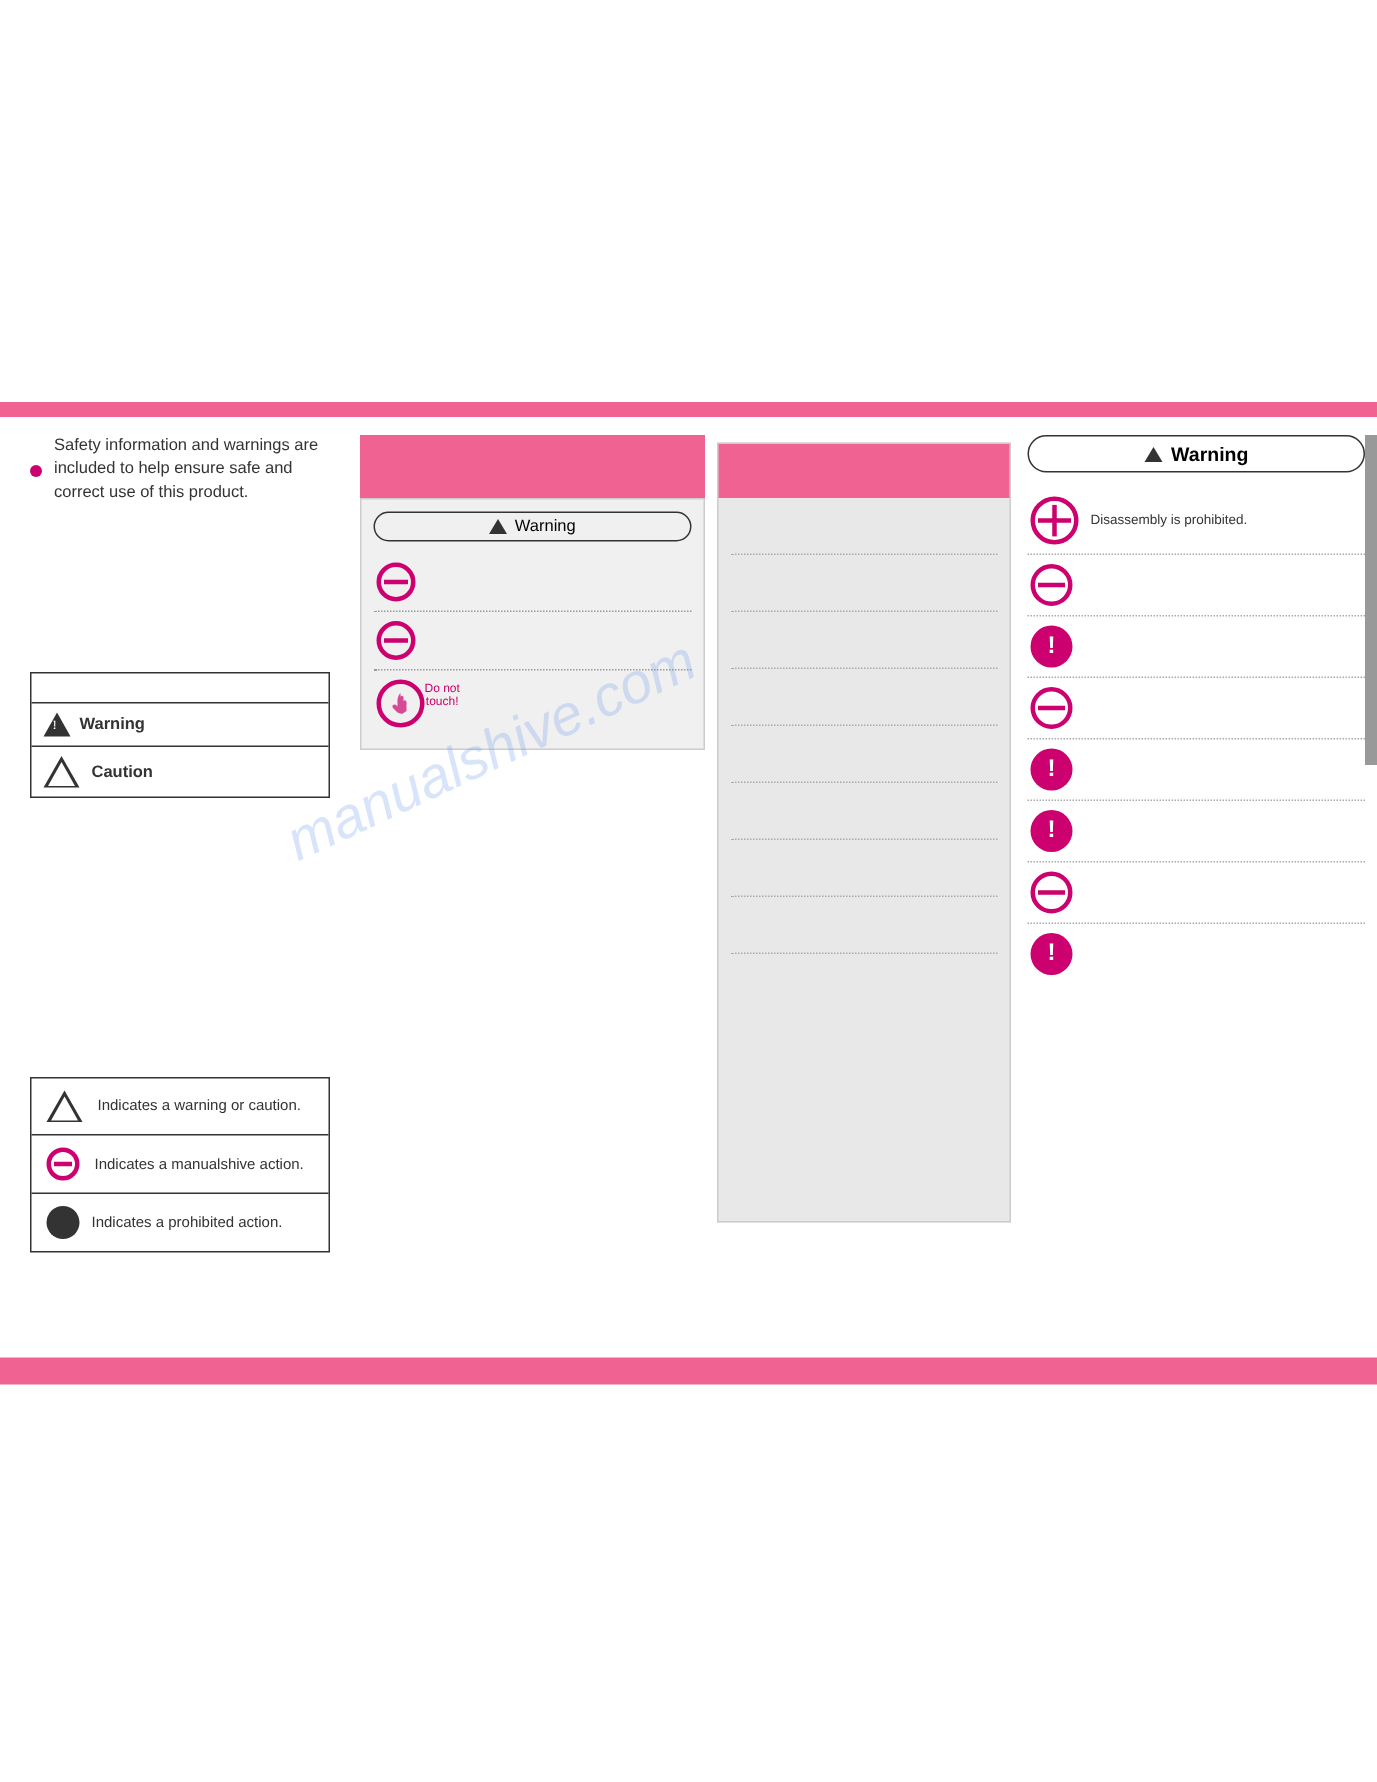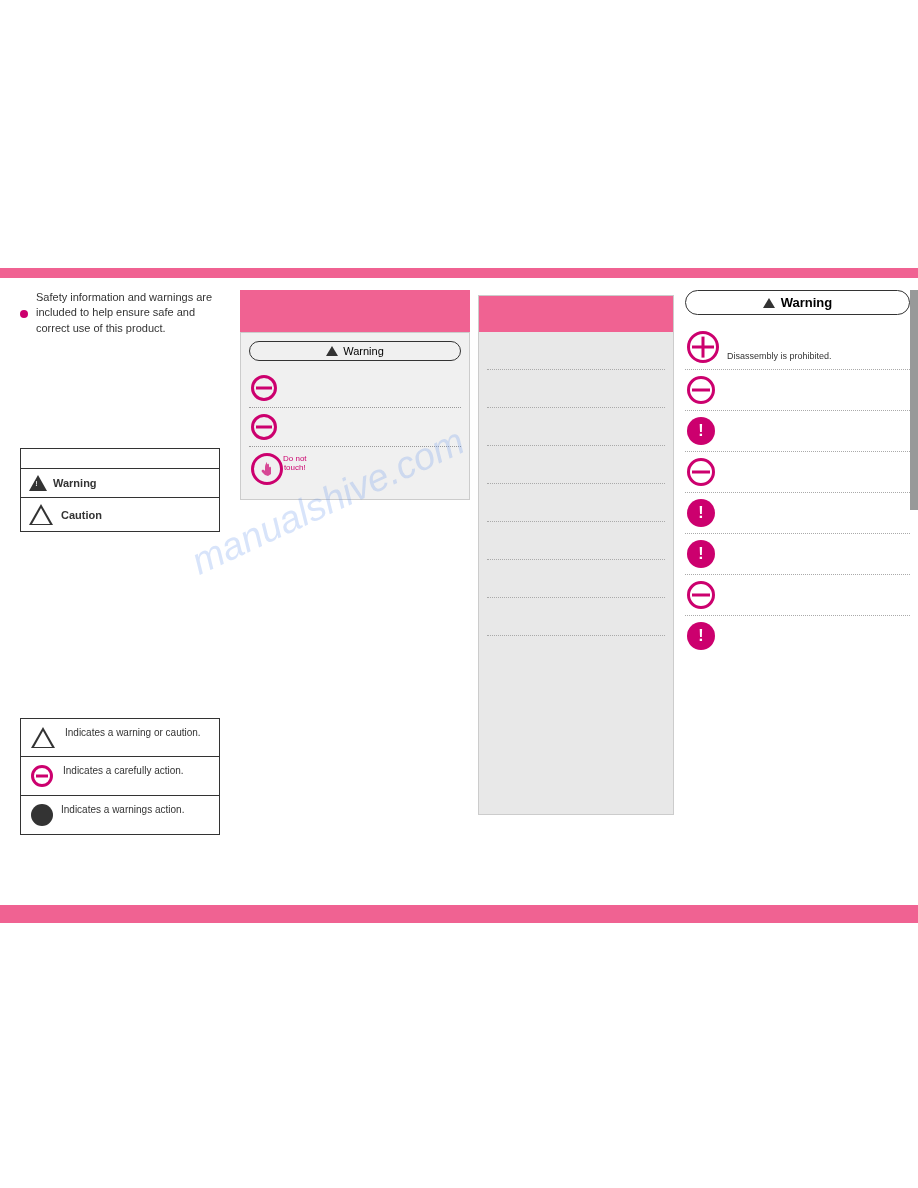--- a/index.html
+++ b/index.html
@@ -121,20 +121,21 @@
       position: absolute;
       top: 718px;
       left: 20px;
       width: 200px;
       border: 1px solid #333;
       background: #fff;
     }
 
     .sym-item {
       display: flex;
+      align-items: center;
       padding: 8px 10px;
       border-bottom: 1px solid #333;
     }
 
     .sym-item:last-child {
       border-bottom: none;
     }
 
     .no-entry-icon2 {
       width: 22px;
@@ -314,21 +315,21 @@
       display: flex;
       align-items: center;
       justify-content: center;
       gap: 6px;
       margin-bottom: 10px;
       font-weight: bold;
     }
 
     .right-icon-row {
       display: flex;
-      align-items: flex-end;
+      align-items: center;
       padding: 6px 2px;
       border-bottom: 1px dotted #aaa;
       gap: 8px;
     }
 
     .right-icon-row:last-child {
       border-bottom: none;
     }
 
     
@@ -437,25 +438,25 @@
 
 <div class="symbol-box">
   <div class="sym-item">
     <div class="triangle-outline-icon" style="margin-right:10px;">
       <div class="triangle-inner"></div>
     </div>
     <span class="sym-label">Indicates a warning or caution.</span>
   </div>
   <div class="sym-item">
     <div class="no-entry-icon2" style="margin-right:10px;"></div>
-    <span class="sym-label">Indicates a carefully action.</span>
+    <span class="sym-label">Indicates a manualshive action.</span>
   </div>
   <div class="sym-item">
     <div class="filled-circle-icon"></div>
-    <span class="sym-label">Indicates a warnings action.</span>
+    <span class="sym-label">Indicates a prohibited action.</span>
   </div>
 </div>
 
 <div class="middle-column">
   <div class="pink-header-box"></div>
   <div class="middle-content-box">
     <div class="warning-pill">
       <div class="triangle-small"></div>
       <span>Warning</span>
     </div>

